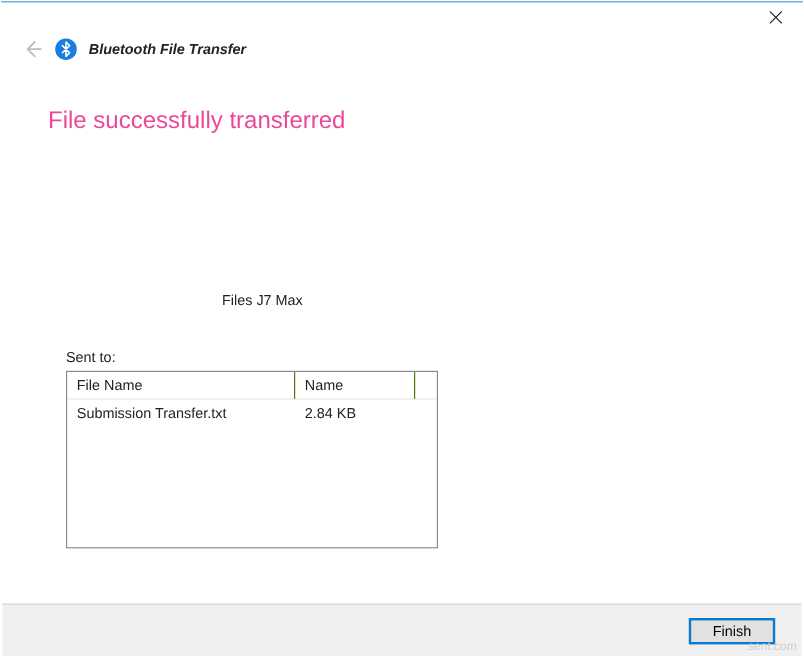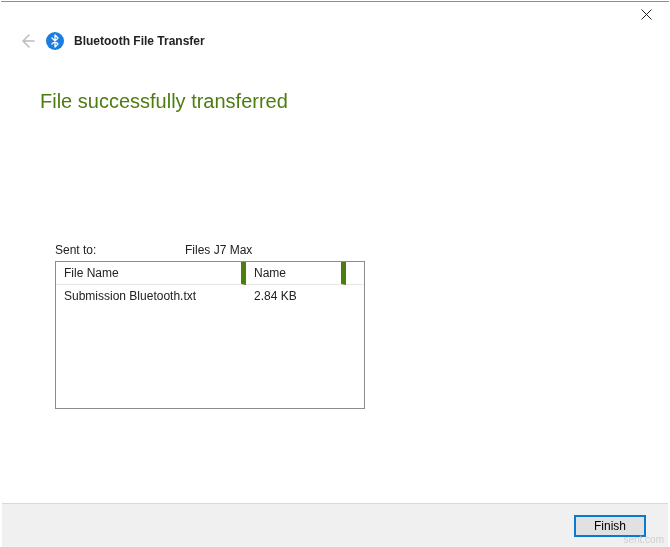--- a/index.html
+++ b/index.html
@@ -36,20 +36,21 @@
       justify-content: center;
       font-size: 14px;
       cursor: pointer;
       color: #222;
     }
     .header-row {
       display: flex;
       align-items: center;
       gap: 10px;
       padding: 2px 11px 0 18px;
+      font-style: italic;
     }
     .back-arrow {
       width: 18px;
       height: 18px;
       display: flex;
       align-items: center;
       justify-content: center;
       color: #b8b8b8;
     }
     .bt-icon {
@@ -61,50 +62,50 @@
       align-items: center;
       justify-content: center;
       flex-shrink: 0;
     }
     .app-title {
       font-size: 12px;
       font-weight: 600;
       color: #222;
     }
     .main-heading {
-      color: #4d7c0f;
+      color: #ec4899;
       font-size: 20px;
       font-weight: 400;
       padding: 40px 0 0 40px;
     }
     .info-block {
       padding: 130px 40px 0 55px;
     }
     .info-row {
       display: flex;
       margin-bottom: 1px;
       font-size: 12px;
       color: #222;
     }
-    .info-label { width: 130px; }
+    .info-label { width: 130px; margin-top: 48px; }
     .table-wrap {
       border: 1px solid #8c8c8c;
       width: 310px;
       height: 148px;
       margin-top: 4px;
       overflow: hidden;
     }
     .table {
       width: 100%;
       border-spacing: 0;
       font-size: 12px;
     }
     .thead-row td {
       padding: 4px 8px;
-      border-right: 5px solid #4d7c0f;
+      border-right: 1px solid #4d7c0f;
       border-bottom: 1px solid #e6e6e6;
       color: #222;
     }
     .thead-row td:last-child { border-right: none; width: 18px; }
     .col-name { width: 190px; }
     .tbody-row td {
       padding: 4px 8px;
       color: #222;
     }
     .button-bar {
@@ -179,21 +180,21 @@
 
   <div class="table-wrap">
     <table class="table">
       <tbody>
           <tr class="thead-row">
         <td class="col-name">File Name</td>
         <td>Name</td>
         <td></td>
       </tr>
       <tr class="tbody-row">
-        <td>Submission Bluetooth.txt</td>
+        <td>Submission Transfer.txt</td>
         <td>2.84 KB</td>
         <td></td>
       </tr>
     </tbody>
       </table>
   </div>
 </div>
 
 <div class="button-bar">
   <button class="finish-btn">Finish</button>

